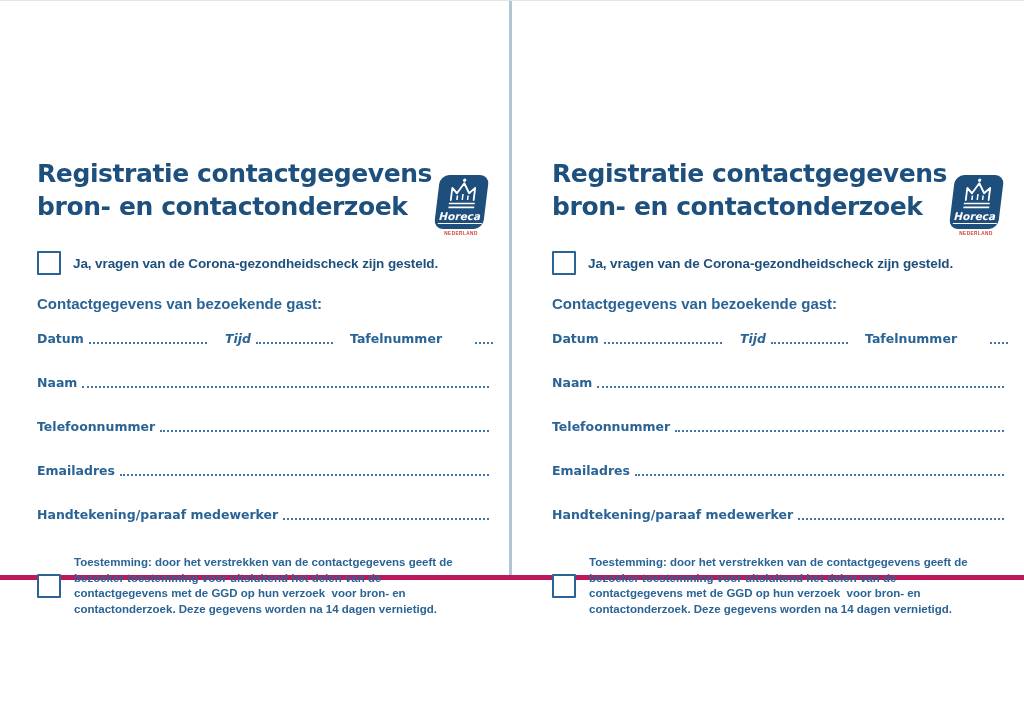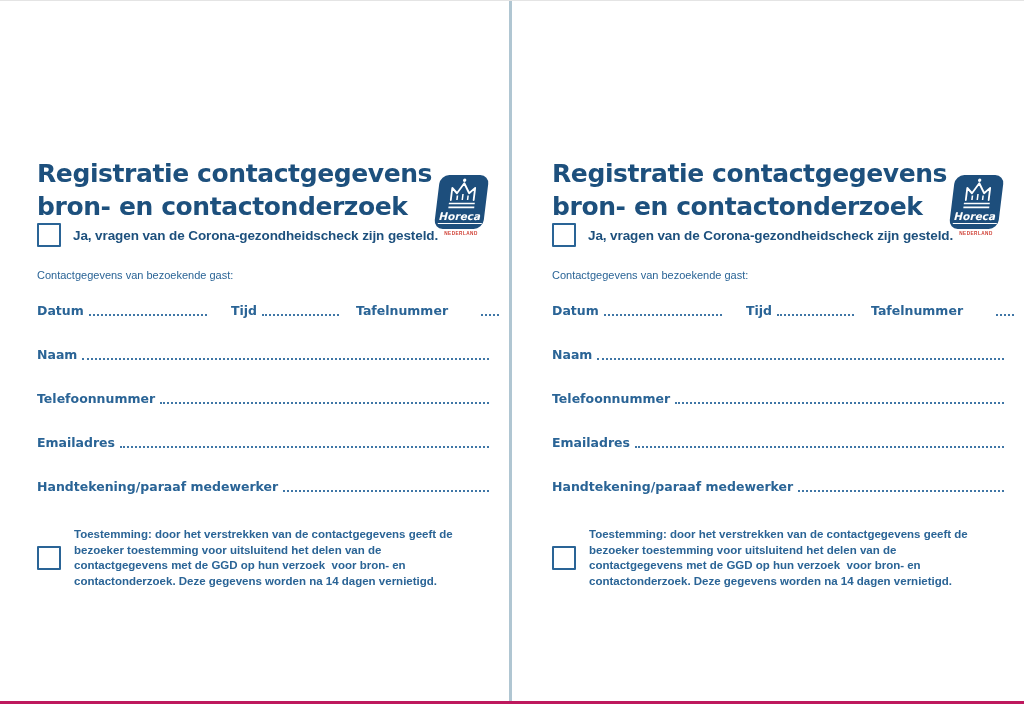--- a/index.html
+++ b/index.html
@@ -2,22 +2,22 @@
 <html><head>
 <meta charset="utf-8">
 <style>
   html, body { margin:0; padding:0; background:#ffffff; }
   body {
     width:1024px; height:728px; overflow:hidden;
     font-family:"Liberation Sans", sans-serif;
     -webkit-font-smoothing:antialiased;
   }
   .sheet {
-    display:flex; width:1024px; height:704px; box-sizing:border-box;
-    border-top:1px solid #e4e4e4; border-bottom:3px solid #be185d;
+    display:flex; width:1024px; height:580px; box-sizing:border-box;
+    border-top:1px solid #e4e4e4; border-bottom:5px solid #be185d;
     background:#ffffff;
   }
   .panel {
     width:512px; box-sizing:border-box; position:relative;
     padding:156px 20px 0 37px;
   }
   .panel-left { border-right:3px solid #b0c6d2; }
   .panel-right { padding-left:40px; }
 
   
@@ -42,38 +42,38 @@
     margin-top:2px; color:#cf3c30; font-weight:bold; font-size:6px;
     letter-spacing:0.6px; transform:scale(0.78); transform-origin:center top;
     white-space:nowrap;
   }
 
   
   .checkbox {
     width:20px; height:20px; border:2px solid #2a6496; background:#ffffff;
     flex:none; display:inline-block; border-radius:1px;
   }
-  .row-yes { display:flex; align-items:center; gap:12px; }
+  .row-yes { margin-top:28px; display:flex; align-items:center; gap:12px; }
   .yes-label {
     font-weight:bold; font-size:13.5px; color:#1d507d; letter-spacing:-0.1px;
   }
 
-  .intro { margin-top:21px; font-weight:400; font-size:11px; line-height:15px; color:#2a6496; }
+  .intro { margin-top:21px; font-weight:700; font-size:15px; line-height:15px; color:#2a6496; }
 
   
   .field-row { display:flex; align-items:flex-end; margin-top:29px; height:15px; }
   .field-row.first { margin-top:20px; }
   .label {
     font-family:"DejaVu Sans", sans-serif; font-weight:bold; font-size:12.5px;
     line-height:15px; color:#2a6496; white-space:nowrap; padding-right:5px;
   }
   .leader { flex:1 1 auto; border-bottom:2px dotted #3f76a6; margin-bottom:2px; min-width:18px; }
   .sub { display:flex; align-items:flex-end; }
   .f-datum { flex:0 0 170px; }
-  .f-tijd  { flex:0 0 108px; margin-left:24px; }
+  .f-tijd  { flex:0 0 108px; margin-left:18px;font-style:italic; }
   .f-tafel { flex:1 1 auto;  margin-left:17px;gap:28px; }
 
   
   .consent { margin-top:33px; display:flex; align-items:center; gap:13px; }
   .consent-text {
     font-weight:600; font-size:11.5px; line-height:15.5px; color:#2a6496;
   }
   .consent-text div { white-space:pre; }
 </style>
 </head>

